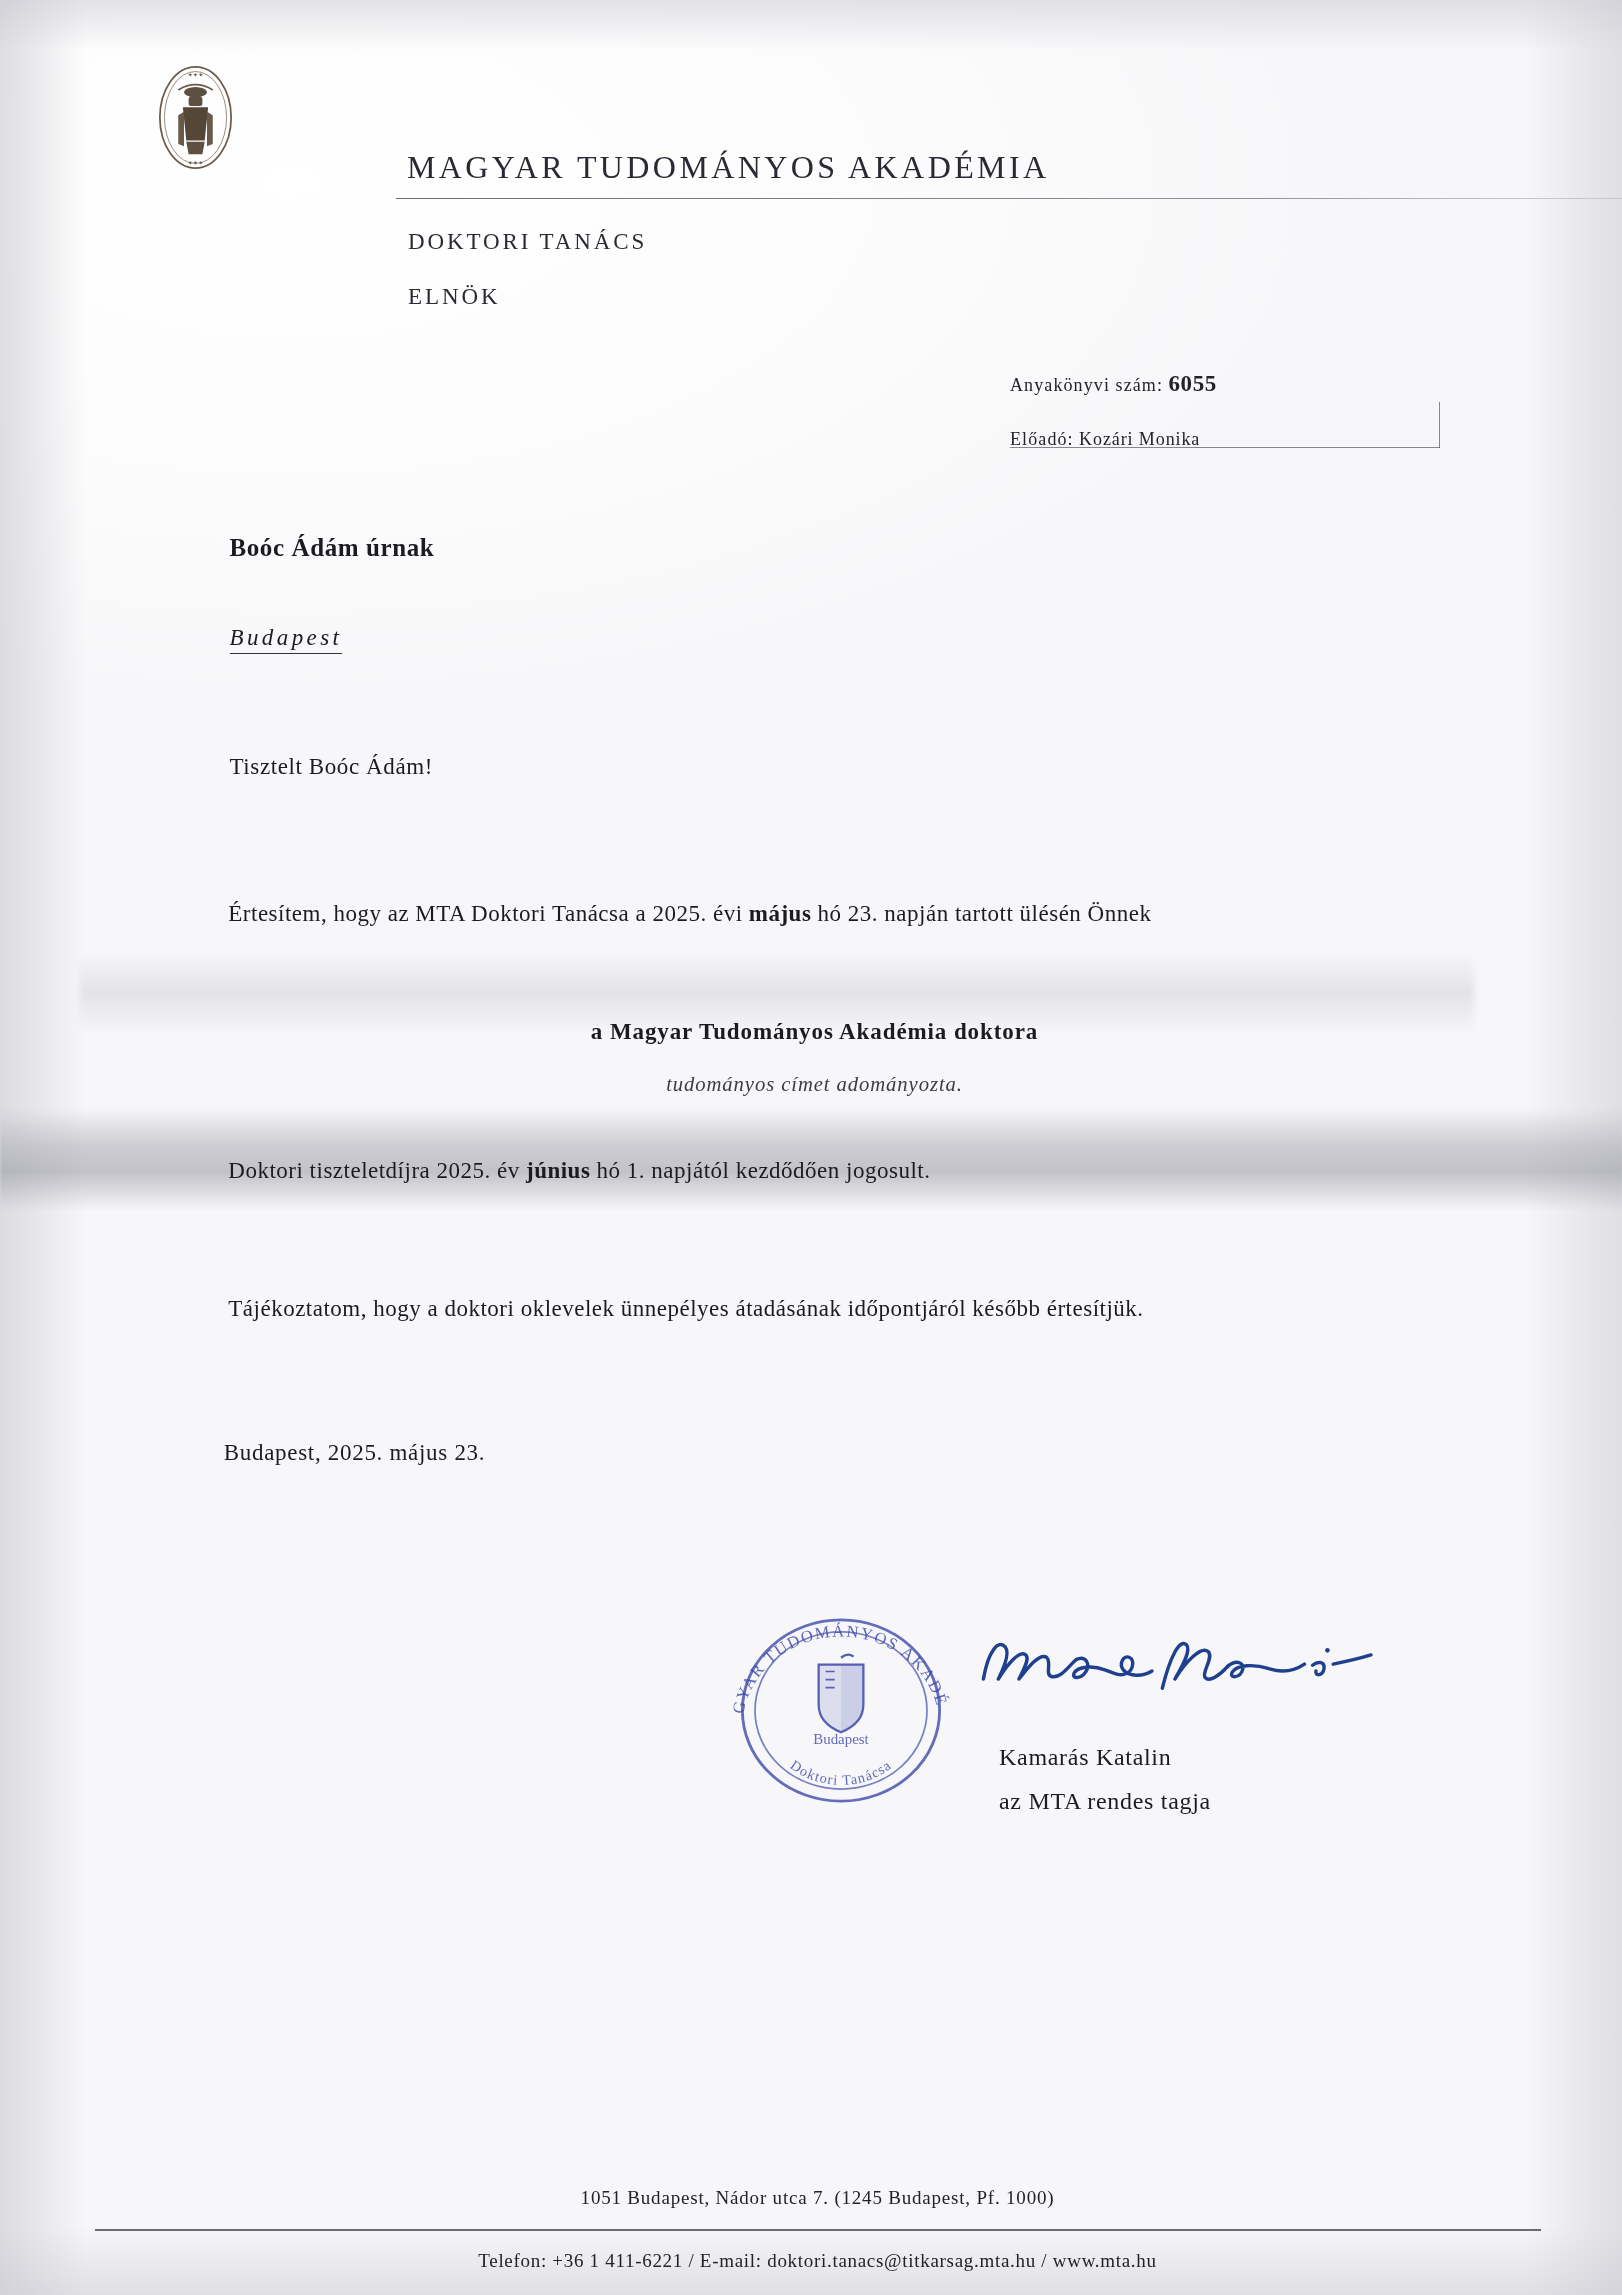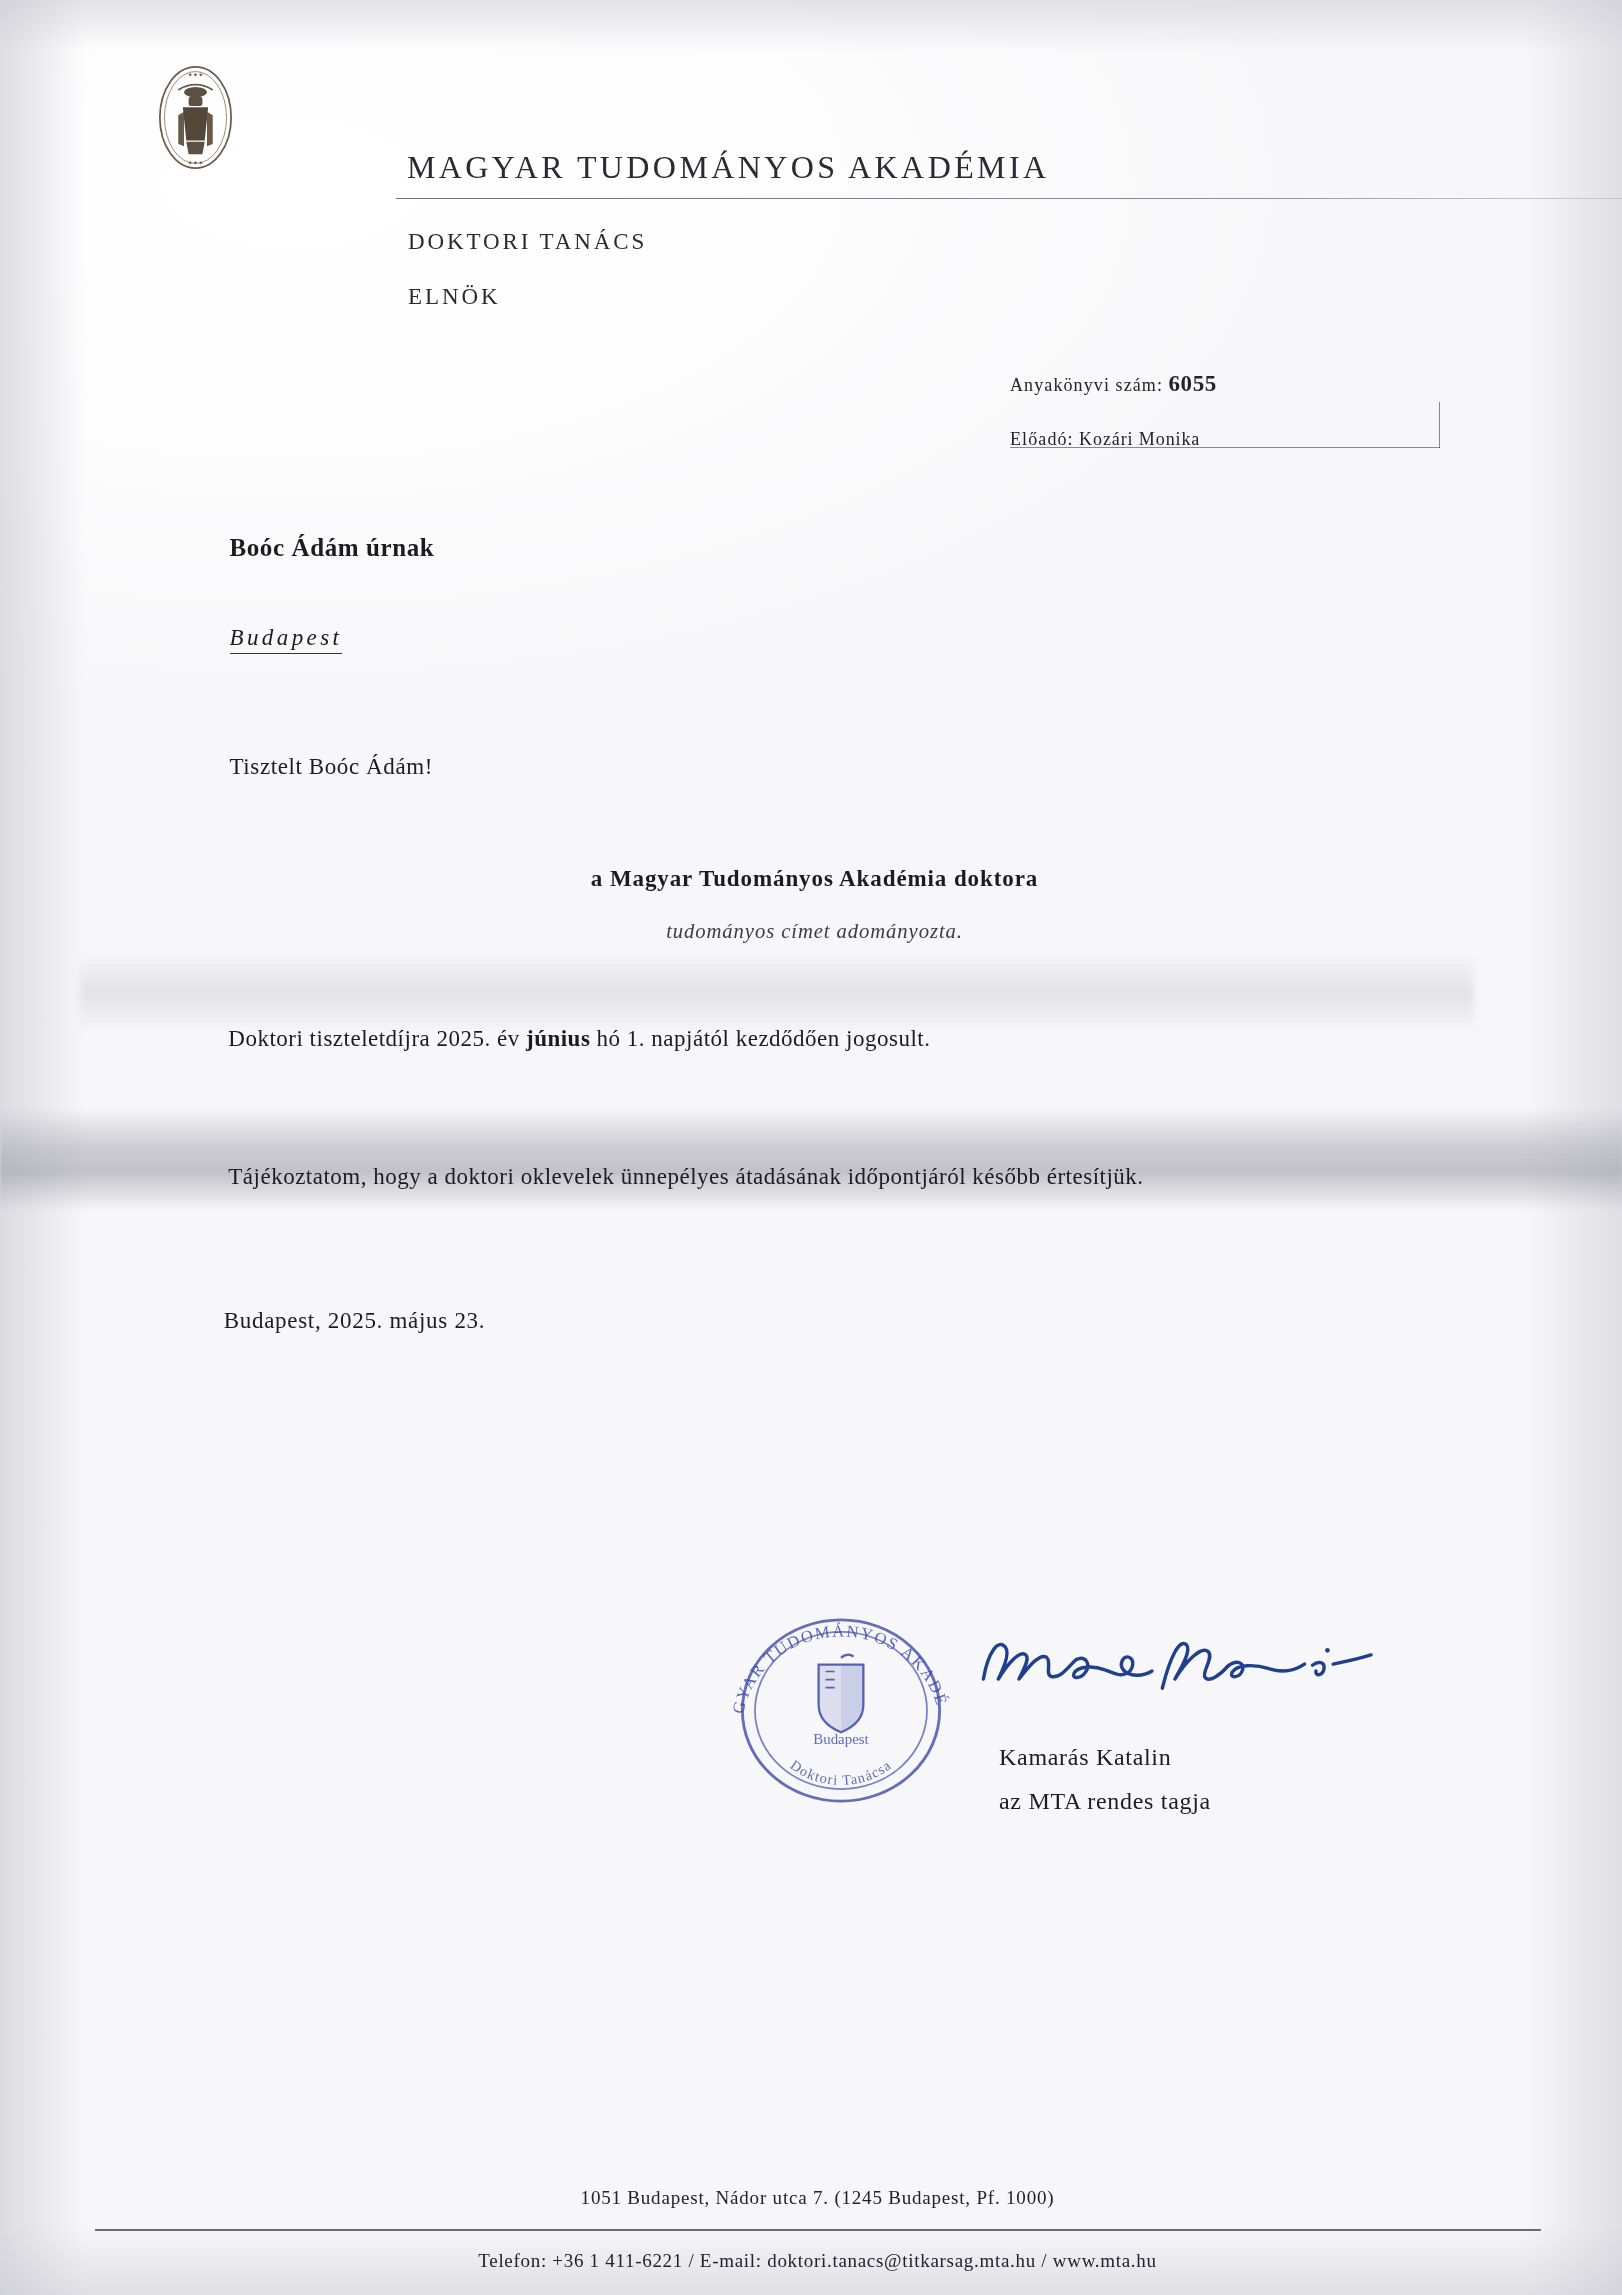--- a/index.html
+++ b/index.html
@@ -197,21 +197,21 @@
     letter-spacing: 0.9px;
   }
   .title-sub {
     text-align: center;
     margin-top: 27.5px;
     font-size: 20.7px;
     font-style: italic;
     letter-spacing: 0.9px;
     color: #3b3b45;
   }
-  .para-fee { margin-top: 77px; }
+  .para-fee { margin-top: 56px; }
   .para-info { margin-top: 100px; }
   .place-date {
     margin-top: 112px;
     font-size: 23px;
     letter-spacing: 0.7px;
     margin-left: 5.7px;
   }
 
   .bold { font-weight: 700; }
 
@@ -330,20 +330,23 @@
     <div class="ref-rule-right"></div>
   </div>
 
   <div class="body-area">
 
     <div class="addressee">Boóc Ádám úrnak</div>
     <div class="city">Budapest</div>
 
     <div class="salutation">Tisztelt Boóc Ádám!</div>
 
+    <p class="para para-1">
+      <span>Értesítem, hogy az MTA Doktori Tanácsa a 2025. évi </span><span class="bold">május</span><span> hó 23. napján tartott ülésén Önnek</span>
+    </p>
 
     <div class="title-center">a Magyar Tudományos Akadémia doktora</div>
     <div class="title-sub">tudományos címet adományozta.</div>
 
     <p class="para para-fee">
       <span>Doktori tiszteletdíjra 2025. év </span><span class="bold">június</span><span> hó 1. napjától kezdődően jogosult.</span>
     </p>
 
     <p class="para para-info">Tájékoztatom, hogy a doktori oklevelek ünnepélyes átadásának időpontjáról később értesítjük.</p>
 

